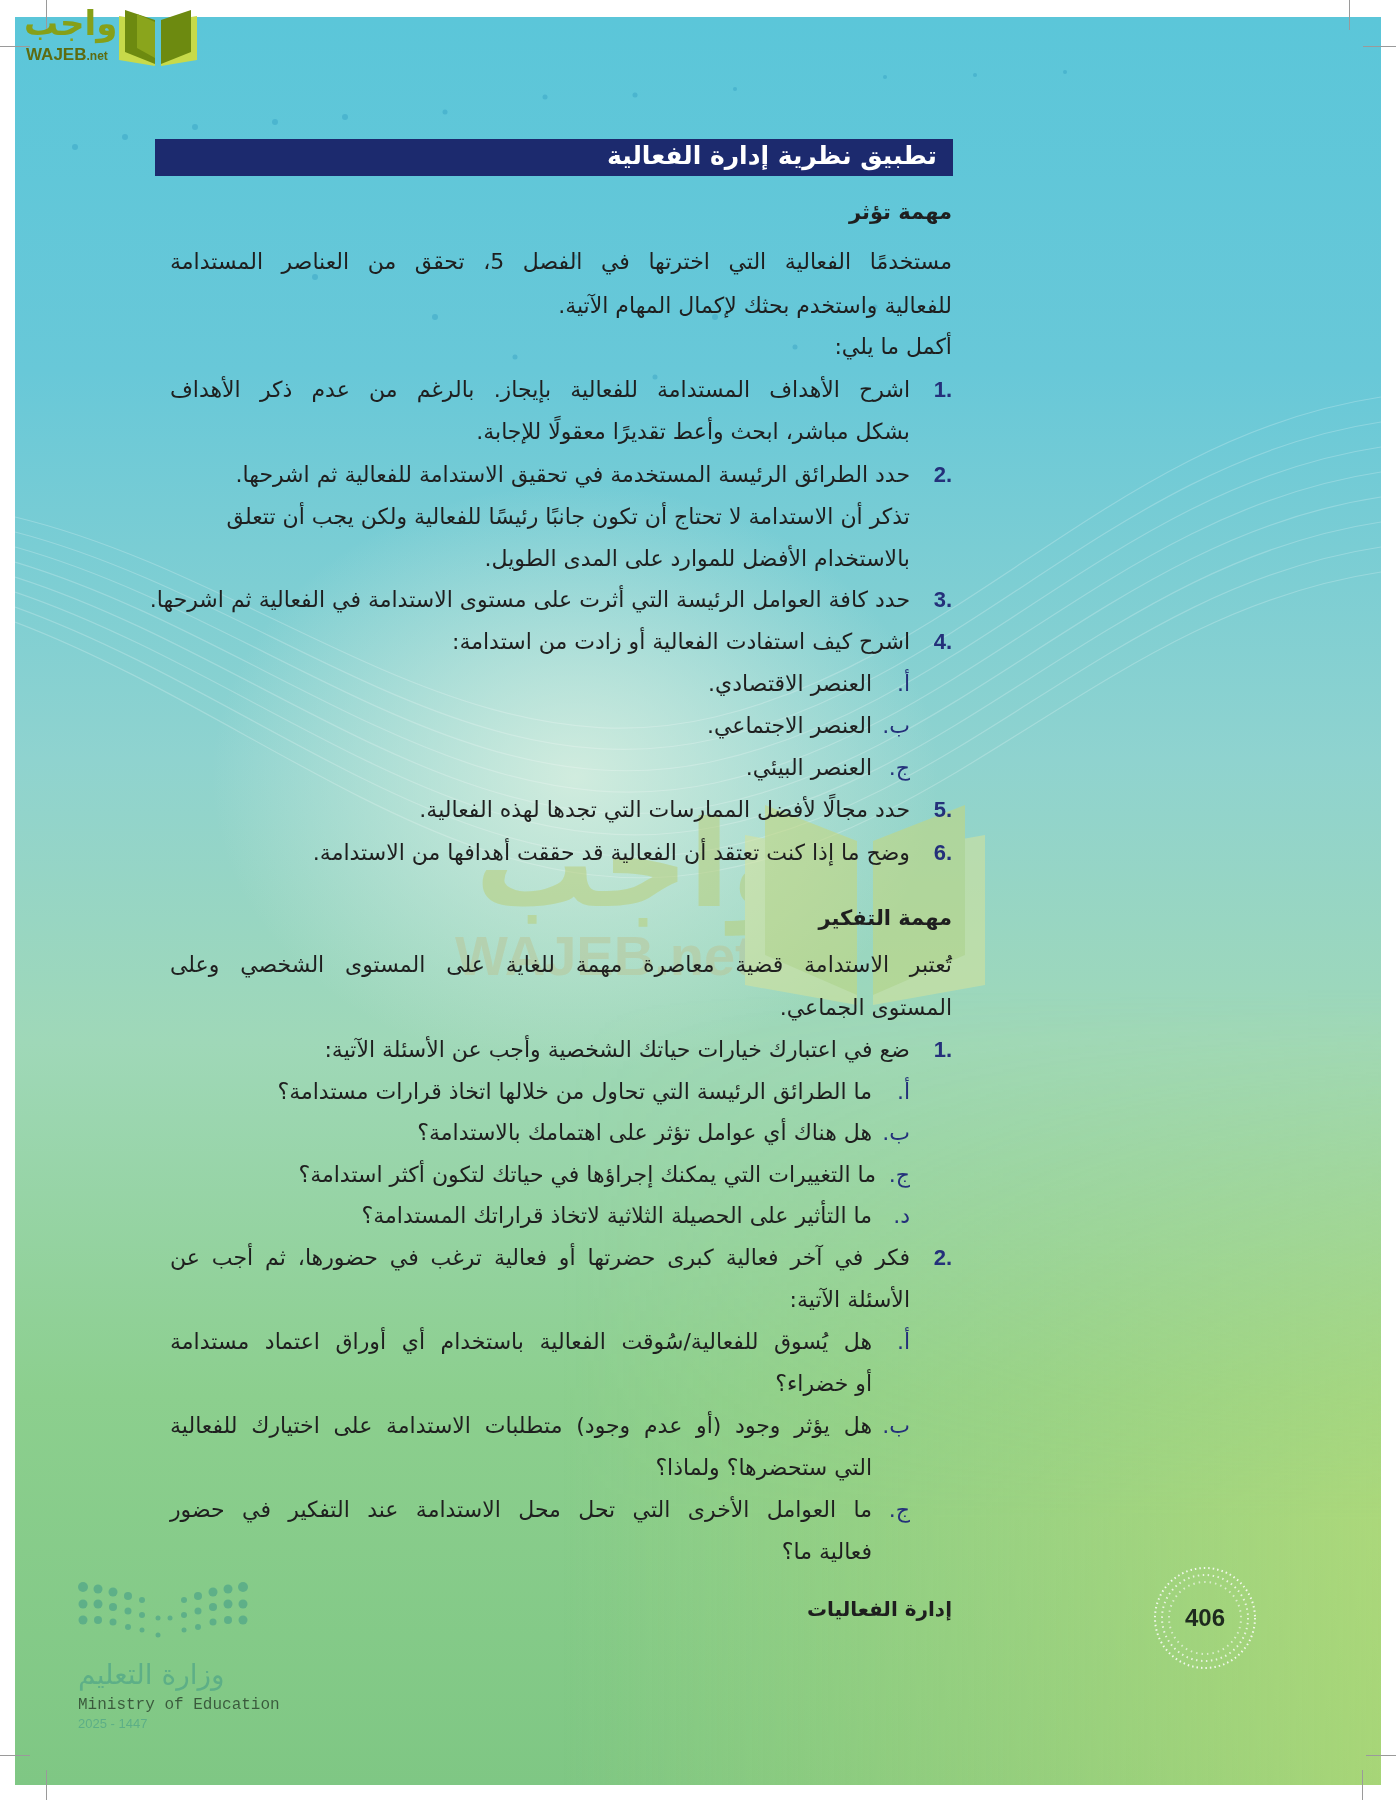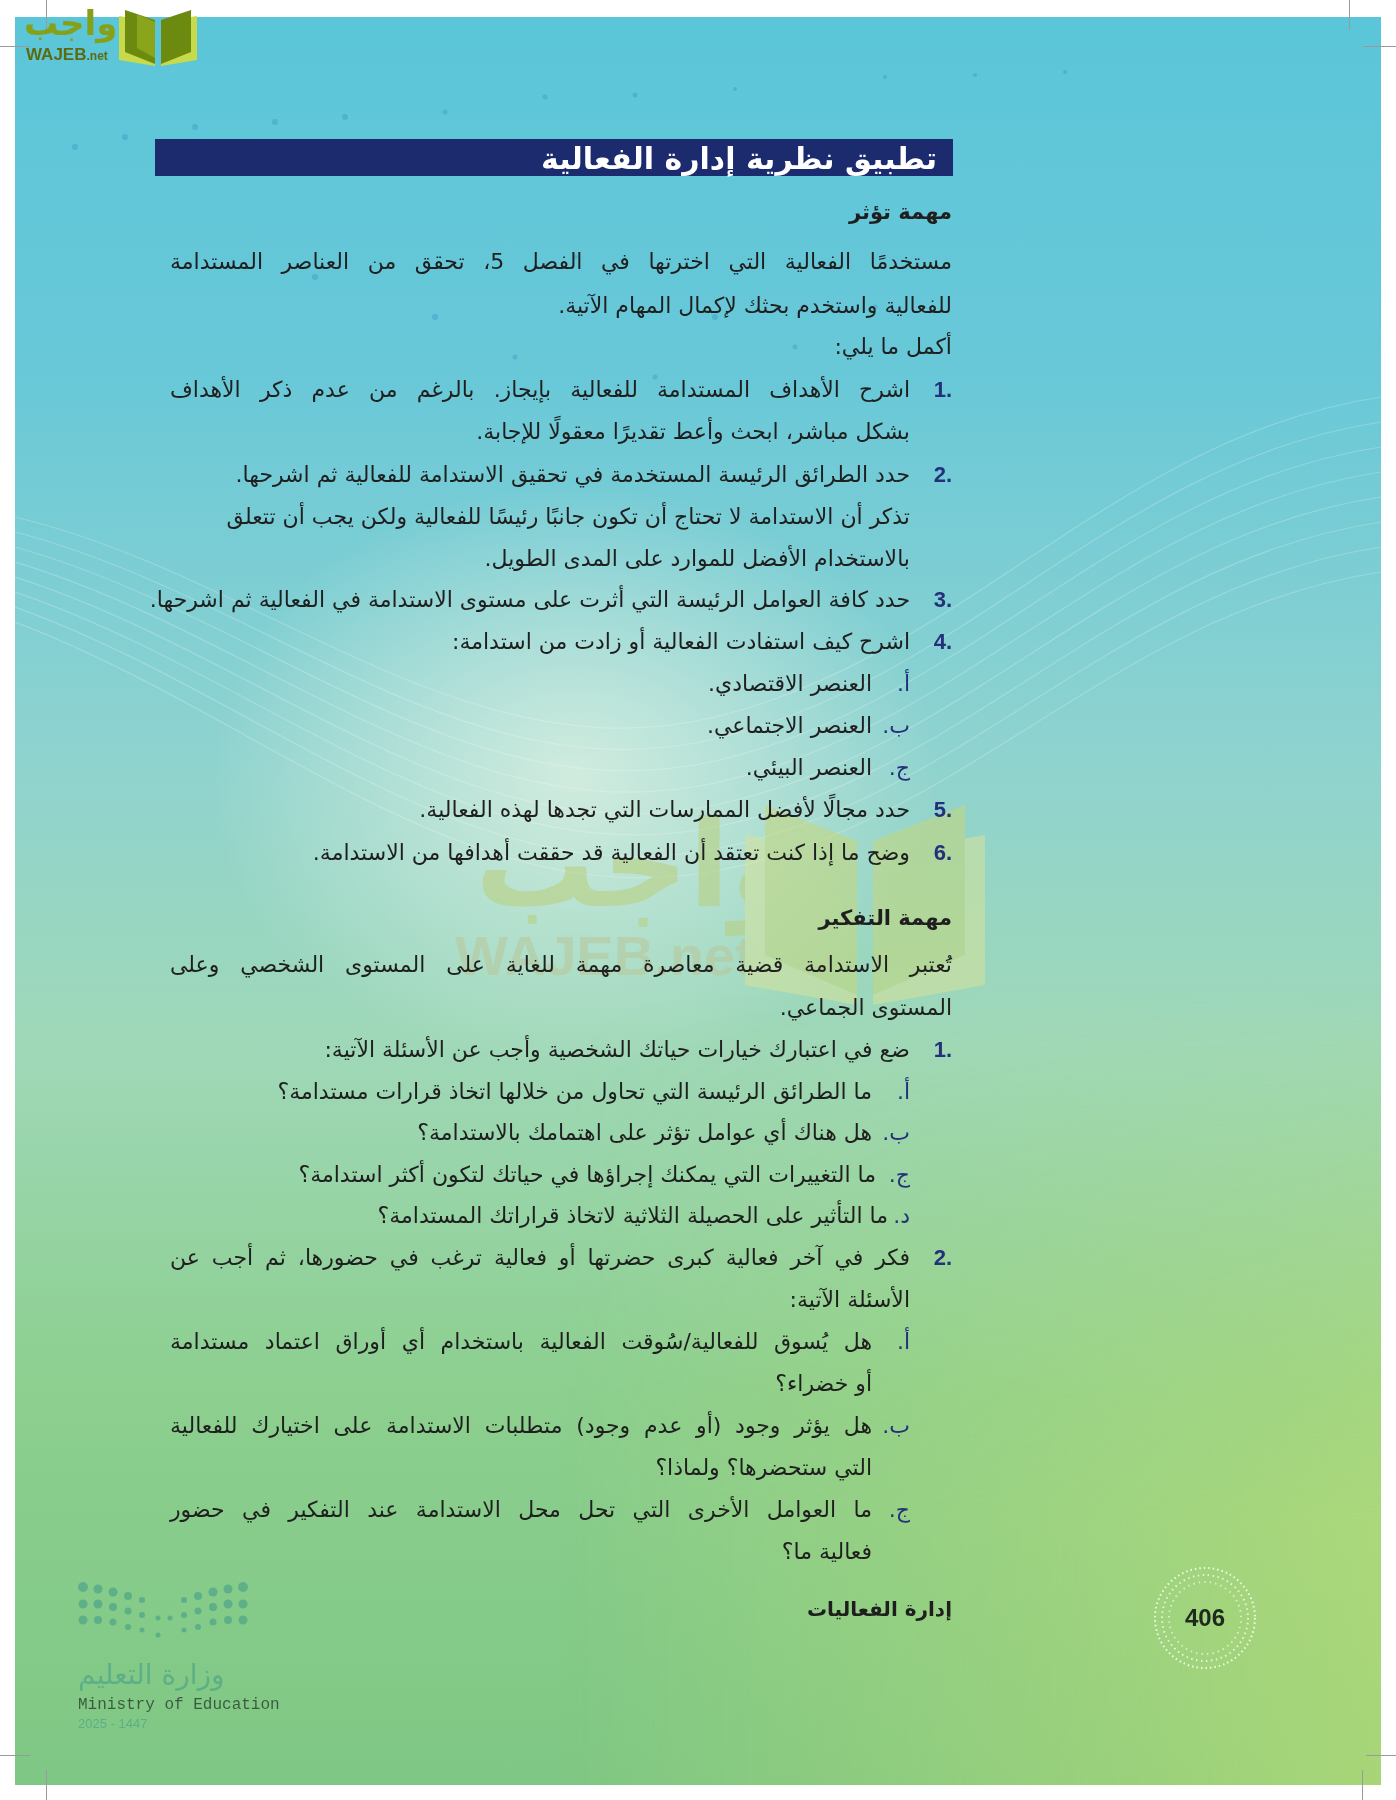--- a/index.html
+++ b/index.html
@@ -25,21 +25,21 @@
   .logo-en { position:absolute; left:14px; top:41px; font-size:17px; font-weight:bold; color:#5d6b10; font-family:"Liberation Sans",sans-serif; direction:ltr; }
   .logo-en small { font-size:12px; }
   .logo-book { position:absolute; left:105px; top:4px; }
 
   .watermark { position:absolute; left:455px; top:805px; opacity:0.55; pointer-events:none; }
   .wm-ar { position:absolute; left:20px; top:0px; font-size:120px; font-weight:bold; color:#b9cf7a; direction:rtl; line-height:1; white-space:nowrap; }
   .wm-en { position:absolute; left:0; top:118px; font-size:56px; font-weight:bold; color:#b9c79a; font-family:"Liberation Sans",sans-serif; direction:ltr; white-space:nowrap; }
   .wm-book { position:absolute; left:290px; top:0px; }
 
   .banner { position:absolute; left:155px; top:139px; width:798px; height:37px; background:#1c2a6e; }
-  .banner-title { position:absolute; right:16px; top:2px; font-size:30px; font-weight:bold; color:#ffffff; white-space:nowrap; }
+  .banner-title { position:absolute; right:16px; top:2px; font-size:25px; font-weight:bold; color:#ffffff; white-space:nowrap; }
 
   .content { position:absolute; left:170px; width:782px; right:auto; }
   .line { position:absolute; right:0; font-size:22px; line-height:30px; white-space:nowrap; color:#1f1f1f; }
   .h2 { font-weight:bold; font-size:21px; }
   .just { left:0; text-align:justify; text-align-last:justify; }
   .num { color:#24307a; font-weight:bold; font-family:"Liberation Sans",sans-serif; }
   .let { color:#24307a; }
 
   .footer-title { position:absolute; left:820px; width:132px; top:1597px; font-size:20px; font-weight:bold; color:#1e1e1e; text-align:right; white-space:nowrap; }
   .pageno-wrap { position:absolute; left:1152px; top:1565px; width:106px; height:106px; }
@@ -170,21 +170,21 @@
   <div class="line" style="top:1035px;right:0;"><span class="num">.1</span></div>
   <div class="line" style="top:1035px;right:42px;">ضع في اعتبارك خيارات حياتك الشخصية وأجب عن الأسئلة الآتية:</div>
 
   <div class="line" style="top:1077px;right:42px;"><span class="let">أ.</span></div>
   <div class="line" style="top:1077px;right:80px;">ما الطرائق الرئيسة التي تحاول من خلالها اتخاذ قرارات مستدامة؟</div>
   <div class="line" style="top:1118px;right:42px;"><span class="let">ب.</span></div>
   <div class="line" style="top:1118px;right:80px;">هل هناك أي عوامل تؤثر على اهتمامك بالاستدامة؟</div>
   <div class="line" style="top:1160px;right:42px;"><span class="let">ج.</span></div>
   <div class="line" style="top:1160px;right:76px;">ما التغييرات التي يمكنك إجراؤها في حياتك لتكون أكثر استدامة؟</div>
   <div class="line" style="top:1201px;right:42px;"><span class="let">د.</span></div>
-  <div class="line" style="top:1201px;right:64px;">ما التأثير على الحصيلة الثلاثية لاتخاذ قراراتك المستدامة؟</div>
+  <div class="line" style="top:1201px;right:80px;">ما التأثير على الحصيلة الثلاثية لاتخاذ قراراتك المستدامة؟</div>
 
   <div class="line" style="top:1243px;right:0;"><span class="num">.2</span></div>
   <div class="line just" style="top:1243px;right:42px;left:0;">فكر في آخر فعالية كبرى حضرتها أو فعالية ترغب في حضورها، ثم أجب عن</div>
   <div class="line" style="top:1285px;right:42px;">الأسئلة الآتية:</div>
 
   <div class="line" style="top:1327px;right:42px;"><span class="let">أ.</span></div>
   <div class="line just" style="top:1327px;right:80px;left:0;">هل يُسوق للفعالية/سُوقت الفعالية باستخدام أي أوراق اعتماد مستدامة</div>
   <div class="line" style="top:1369px;right:80px;">أو خضراء؟</div>
 
   <div class="line" style="top:1411px;right:42px;"><span class="let">ب.</span></div>

